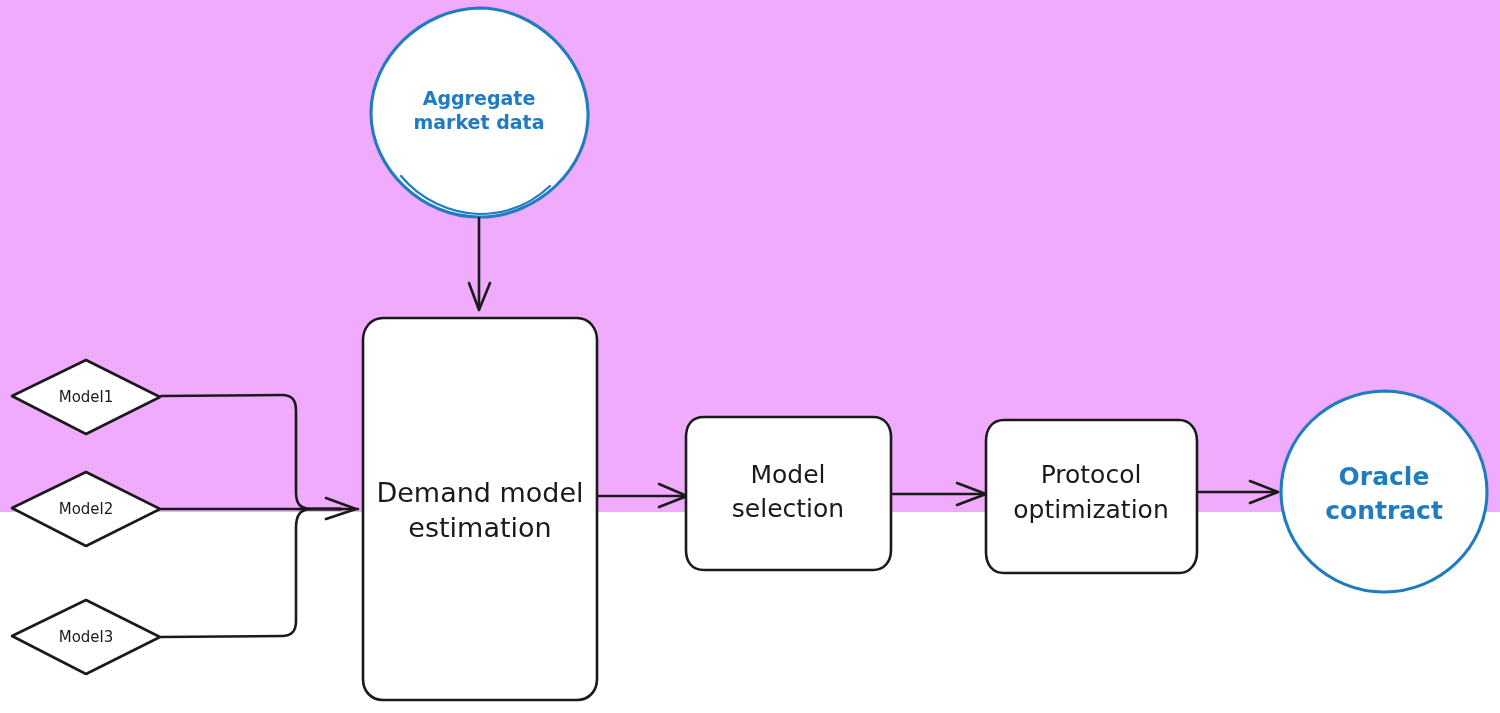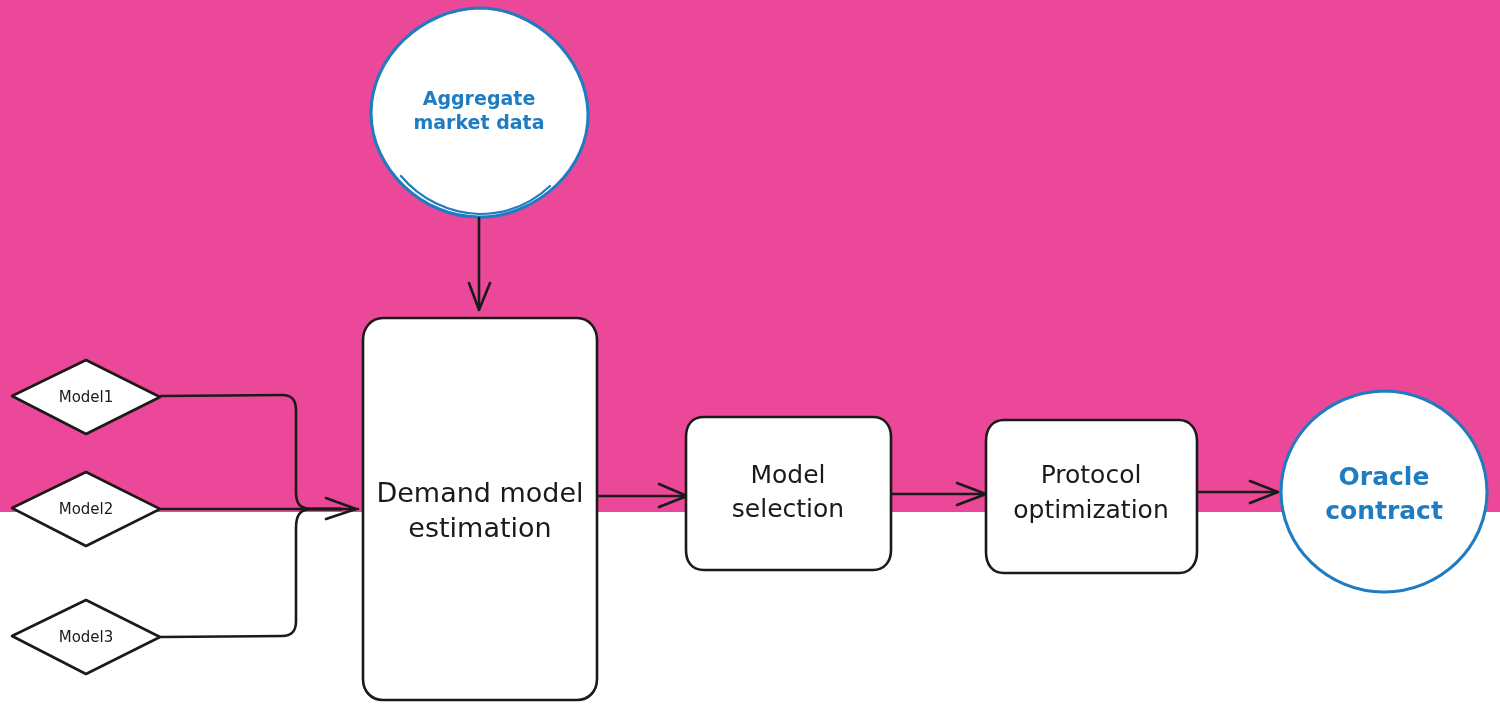--- a/index.html
+++ b/index.html
@@ -11,21 +11,21 @@
   body {
     width: 1500px;
     height: 713px;
     font-family: "DejaVu Sans", sans-serif;
     overflow: hidden;
   }
   #canvas-root {
     position: relative;
     width: 1500px;
     height: 512px;
-    background: #ec4899;
+    background: #f0abfc;
     text-decoration: underline;
   }
   svg#diagram {
     position: absolute;
     top: 0;
     left: 0;
     width: 1500px;
     height: 713px;
     display: block;
   }

